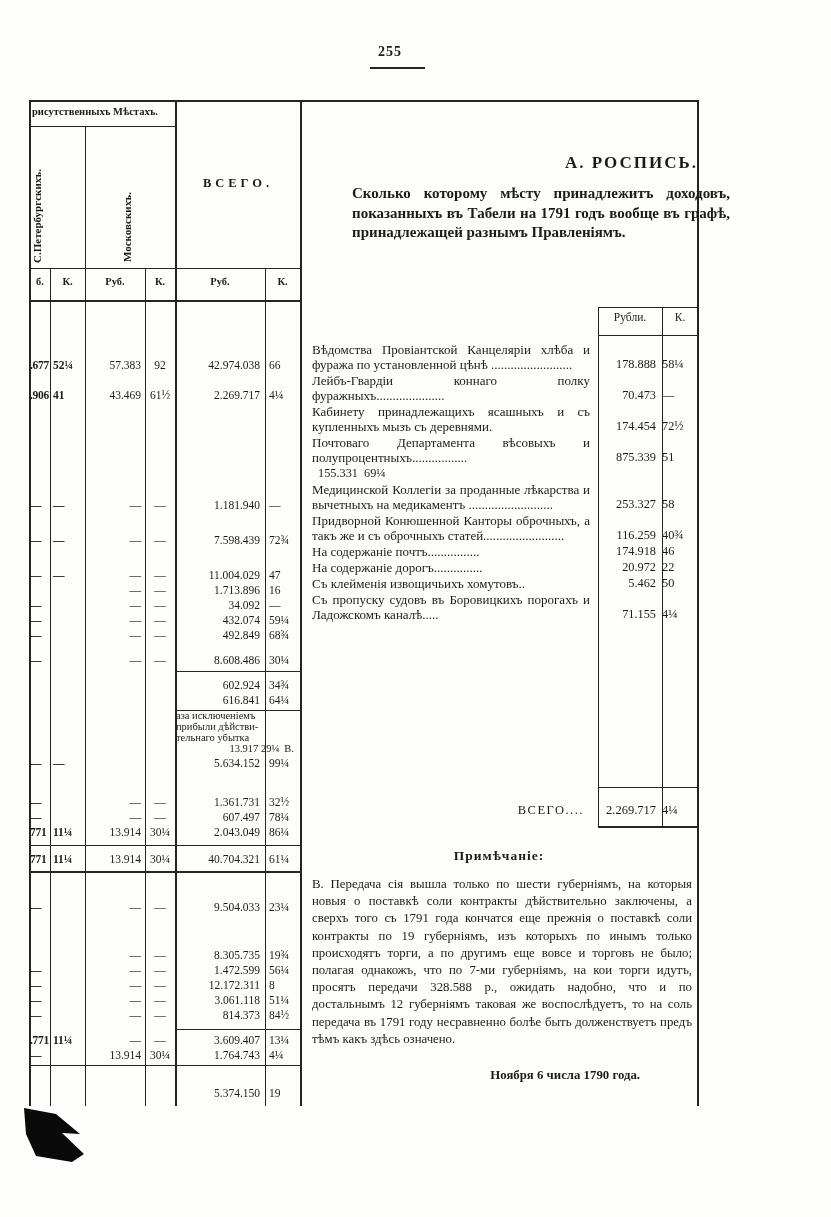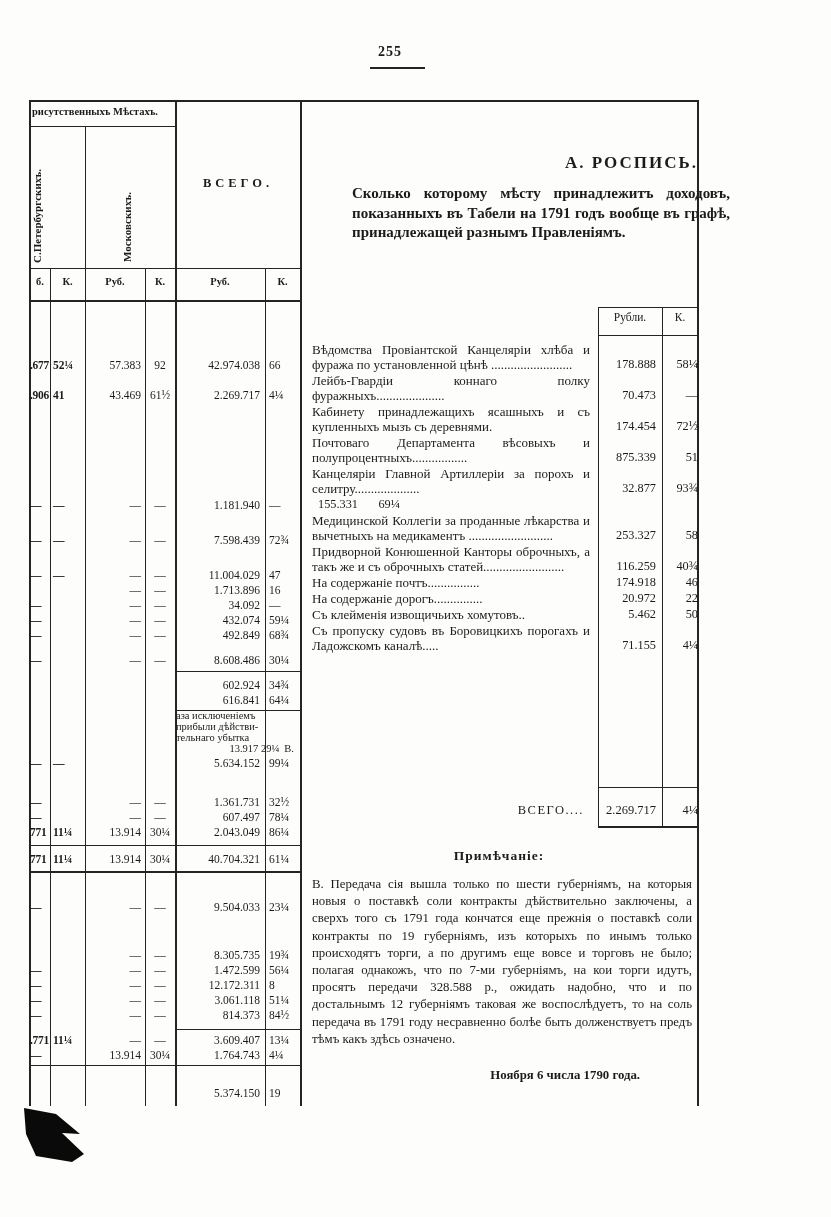--- a/index.html
+++ b/index.html
@@ -44,21 +44,21 @@
           font-weight:bold;text-align:justify;margin-left:40px;}
   .rminihead{position:absolute;left:598px;top:311px;width:100px;display:flex;font-size:11.5px;}
   .rminihead span{display:block;text-align:center;}
   .mh1{width:64px;} .mh2{width:36px;}
   .ritems{position:absolute;left:300px;top:342px;width:398px;}
   .ritem{display:flex;align-items:flex-end;margin-bottom:1px;}
   .rlabel{flex:0 0 298px;box-sizing:border-box;padding-left:12px;padding-right:8px;
           font-size:13px;line-height:15px;text-align:justify;}
   .rrub{flex:0 0 64px;box-sizing:border-box;text-align:right;padding-right:6px;
         font-size:12.3px;line-height:15px;white-space:nowrap;}
-  .rkop{flex:0 0 36px;box-sizing:border-box;text-align:right;font-size:12.3px;
+  .rkop{flex:0 0 36px;box-sizing:border-box;text-align:left;font-size:12.3px;
         line-height:15px;white-space:nowrap;}
   .rtotal{position:absolute;left:300px;top:797px;width:334px;display:flex;align-items:center;height:26px;}
   .rtlabel{flex:0 0 298px;box-sizing:border-box;text-align:right;padding-right:14px;
            font-size:12.5px;letter-spacing:1.5px;}
   .rtotal .rrub,.rtotal .rkop{font-size:12.5px;}
   
   .nhead{position:absolute;left:300px;top:848px;width:398px;text-align:center;
          font-size:13.5px;font-weight:bold;letter-spacing:1px;}
   .nbody{position:absolute;left:312px;top:876px;width:380px;font-size:12.8px;
          line-height:17.2px;text-align:justify;}
@@ -356,25 +356,20 @@
         <div class="rlabel">Кабинету принадлежащихъ ясашныхъ и съ купленныхъ мызъ съ деревнями.</div>
         <div class="rrub">174.454</div>
         <div class="rkop">72½</div>
       </div>
     <div class="ritem">
         <div class="rlabel">Почтоваго Департамента вѣсовыхъ и полупроцентныхъ.................</div>
         <div class="rrub">875.339</div>
         <div class="rkop">51</div>
       </div>
     <div class="ritem">
-        <div class="rlabel">Канцеляріи Главной Артиллеріи за порохъ и селитру....................</div>
-        <div class="rrub">32.877</div>
-        <div class="rkop">93¾</div>
-      </div>
-    <div class="ritem">
         <div class="rrub">155.331</div>
         <div class="rkop">69¼</div>
       </div>
     <div class="ritem">
         <div class="rlabel">Медицинской Коллегіи за проданные лѣкарства и вычетныхъ на медикаментъ ..........................</div>
         <div class="rrub">253.327</div>
         <div class="rkop">58</div>
       </div>
     <div class="ritem">
         <div class="rlabel">Придворной Конюшенной Канторы оброчныхъ, а такъ же и съ оброчныхъ статей.........................</div>

